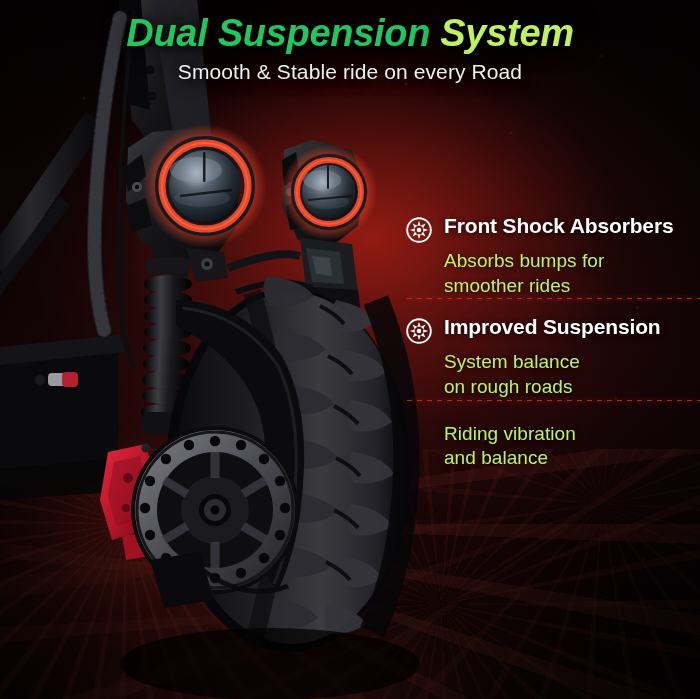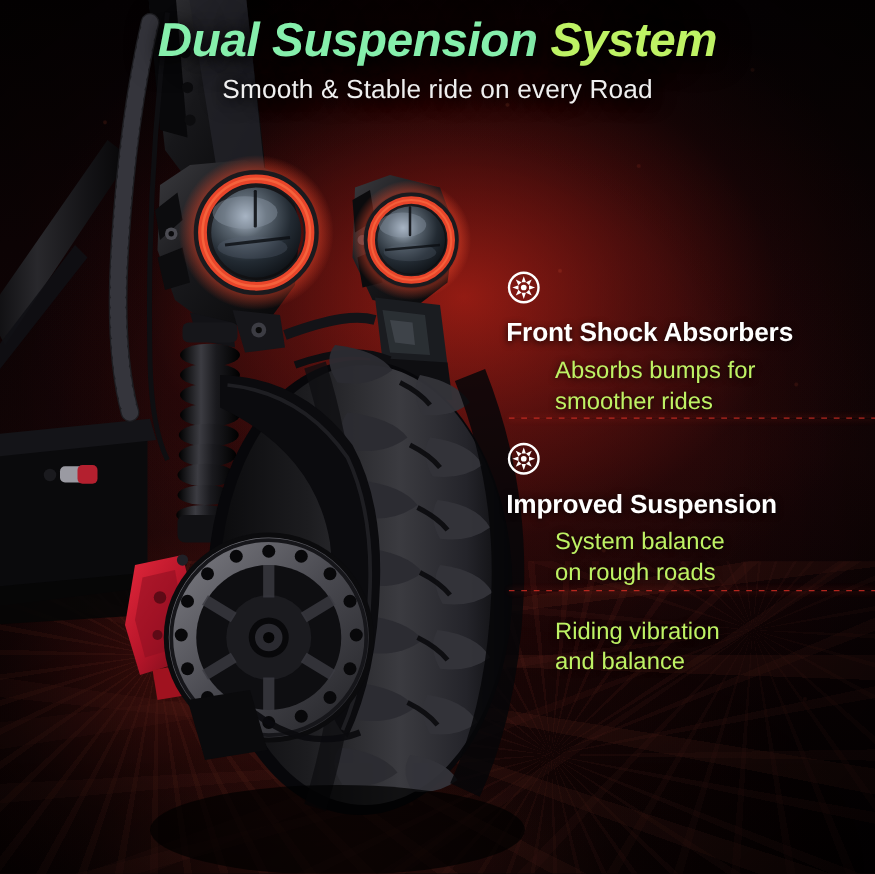--- a/index.html
+++ b/index.html
@@ -74,21 +74,21 @@
   
   .header{
     position:absolute; left:0; top:14px; width:700px;
     text-align:center; z-index:9;
   }
   .title{
     font-size:38px; font-weight:bold; font-style:italic;
     letter-spacing:-0.3px; line-height:1.05; white-space:nowrap;
     text-shadow:0 2px 10px rgba(0,0,0,.92), 0 0 26px rgba(0,0,0,.85);
   }
-  .title .w{ color:#86efac; }
+  .title .w{ color:#22c55e; }
   .title .r{ color:#bef264; }
   .subtitle{
     margin-top:6px;
     font-size:21px; color:#efefef; font-weight:400;
     letter-spacing:.1px; white-space:nowrap;
     text-shadow:0 2px 9px rgba(0,0,0,.92), 0 0 20px rgba(0,0,0,.8);
   }
 
   
   .features{
@@ -96,21 +96,21 @@
   }
   .feature{ position:relative; }
   .feature + .feature{ padding-top:17px; }
   .feature + .feature::before{
     content:""; position:absolute; left:2px; right:-5px; top:0; height:1px;
     background-image:linear-gradient(90deg, rgba(214,46,36,.95) 0 5px, rgba(214,46,36,0) 5px 10px);
     background-size:10px 1px; background-repeat:repeat-x;
     box-shadow:0 0 5px rgba(222,50,36,.55);
     opacity:.85;
   }
-  .feat-head{ display:flex; align-items:flex-start; gap:11px;flex-direction:column; }
+  .feat-head{ display:flex; align-items:flex-start; gap:11px; }
   .feat-icon{
     flex:0 0 auto; width:28px; height:28px; margin-top:2px;
   }
   .feat-icon svg{ display:block; width:28px; height:28px; }
   .feat-title{
     font-size:21px; font-weight:bold; color:#ffffff;
     line-height:1.19; letter-spacing:-.15px;
     text-shadow:0 1px 6px rgba(0,0,0,.85);
   }
   .feat-desc{

